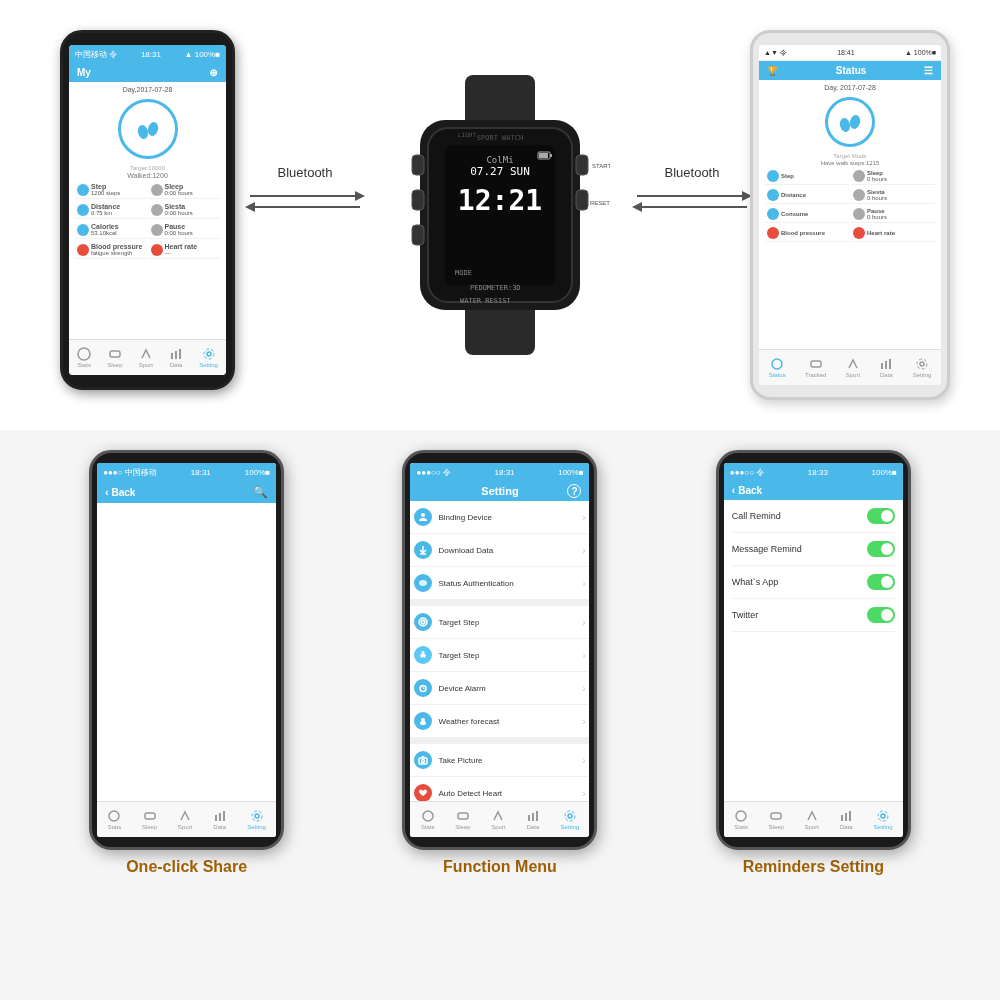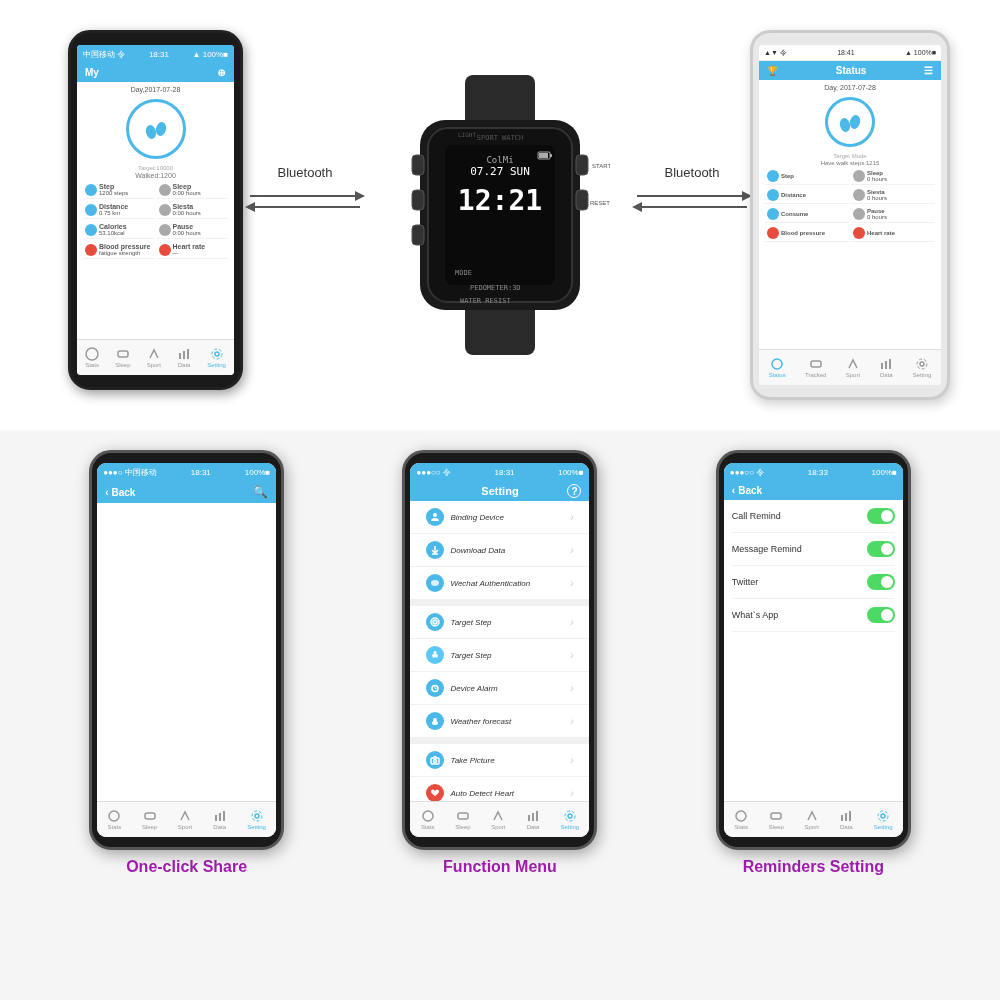--- a/index.html
+++ b/index.html
@@ -22,21 +22,20 @@
       justify-content: center;
     }
 
     
     .phone-left {
       position: absolute;
       left: 60px;
       top: 30px;
       width: 175px;
       height: 360px;
-      margin-left: 8px;
     }
 
     
     .phone-right {
       position: absolute;
       right: 50px;
       top: 30px;
       width: 200px;
       height: 370px;
     }
@@ -223,56 +222,55 @@
     .phone-item {
       display: flex;
       flex-direction: column;
       align-items: center;
       gap: 8px;
     }
 
     .phone-label {
       font-size: 16px;
       font-weight: 600;
-      color: #a21caf;
+      color: #a16207;
     }
 
     
     .bottom-phone {
       width: 195px;
       height: 400px;
       border-radius: 22px;
       border: 3px solid #555;
       background: #1a1a1a;
       position: relative;
       overflow: hidden;
       box-shadow: 2px 4px 15px rgba(0,0,0,0.35);
     }
     .bottom-phone .phone-screen {
       top: 10px;
       left: 5px;
       right: 5px;
       bottom: 10px;
       background: #fff;
-      border-radius: 9px;
+      border-radius: 3px;
     }
 
     
     .setting-list {
       padding: 0;
     }
     .setting-item {
       display: flex;
       align-items: center;
-      padding: 7px 16px;
+      padding: 7px 4px;
       border-bottom: 1px solid #f0f0f0;
       font-size: 8px;
       color: #333;
       justify-content: space-between;
-      font-style: italic;
     }
     .setting-item-left {
       display: flex;
       align-items: center;
       gap: 6px;
     }
     .setting-icon-circle {
       width: 18px;
       height: 18px;
       border-radius: 50%;
@@ -782,21 +780,21 @@
               </div>
               <span class="chevron">›</span>
             </div>
             <div class="setting-item">
               <div class="setting-item-left">
                 <div class="setting-icon-circle">
                   <svg width="10" height="10" viewBox="0 0 10 10">
                       <ellipse cx="5" cy="5" rx="4" ry="3" fill="#fff" opacity="0.8"></ellipse>
                     </svg>
                 </div>
-                <span>Wechat Authentication</span>
+                <span>Status Authentication</span>
               </div>
               <span class="chevron">›</span>
             </div>
             <div class="setting-divider"></div>
             <div class="setting-item">
               <div class="setting-item-left">
                 <div class="setting-icon-circle">
                   <svg width="10" height="10" viewBox="0 0 10 10">
                       <circle cx="5" cy="5" r="4" stroke="#fff" fill="none" stroke-width="1.5"></circle>
                       <circle cx="5" cy="5" r="2" stroke="#fff" fill="none" stroke-width="1.5"></circle>
@@ -943,25 +941,25 @@
           <div class="reminder-list">
             <div class="reminder-item">
               <span>Call Remind</span>
               <div class="toggle-on"></div>
             </div>
             <div class="reminder-item">
               <span>Message Remind</span>
               <div class="toggle-on"></div>
             </div>
             <div class="reminder-item">
+              <span>What`s App</span>
+              <div class="toggle-on"></div>
+            </div>
+            <div class="reminder-item">
               <span>Twitter</span>
-              <div class="toggle-on"></div>
-            </div>
-            <div class="reminder-item">
-              <span>What`s App</span>
               <div class="toggle-on"></div>
             </div>
           </div>
 
           <div class="bottom-nav">
             <div class="nav-item">
               <svg class="nav-icon" viewBox="0 0 14 14">
                   <circle cx="7" cy="7" r="5" stroke="#999" fill="none" stroke-width="1.5"></circle>
                 </svg>
               <span>Stats</span>

